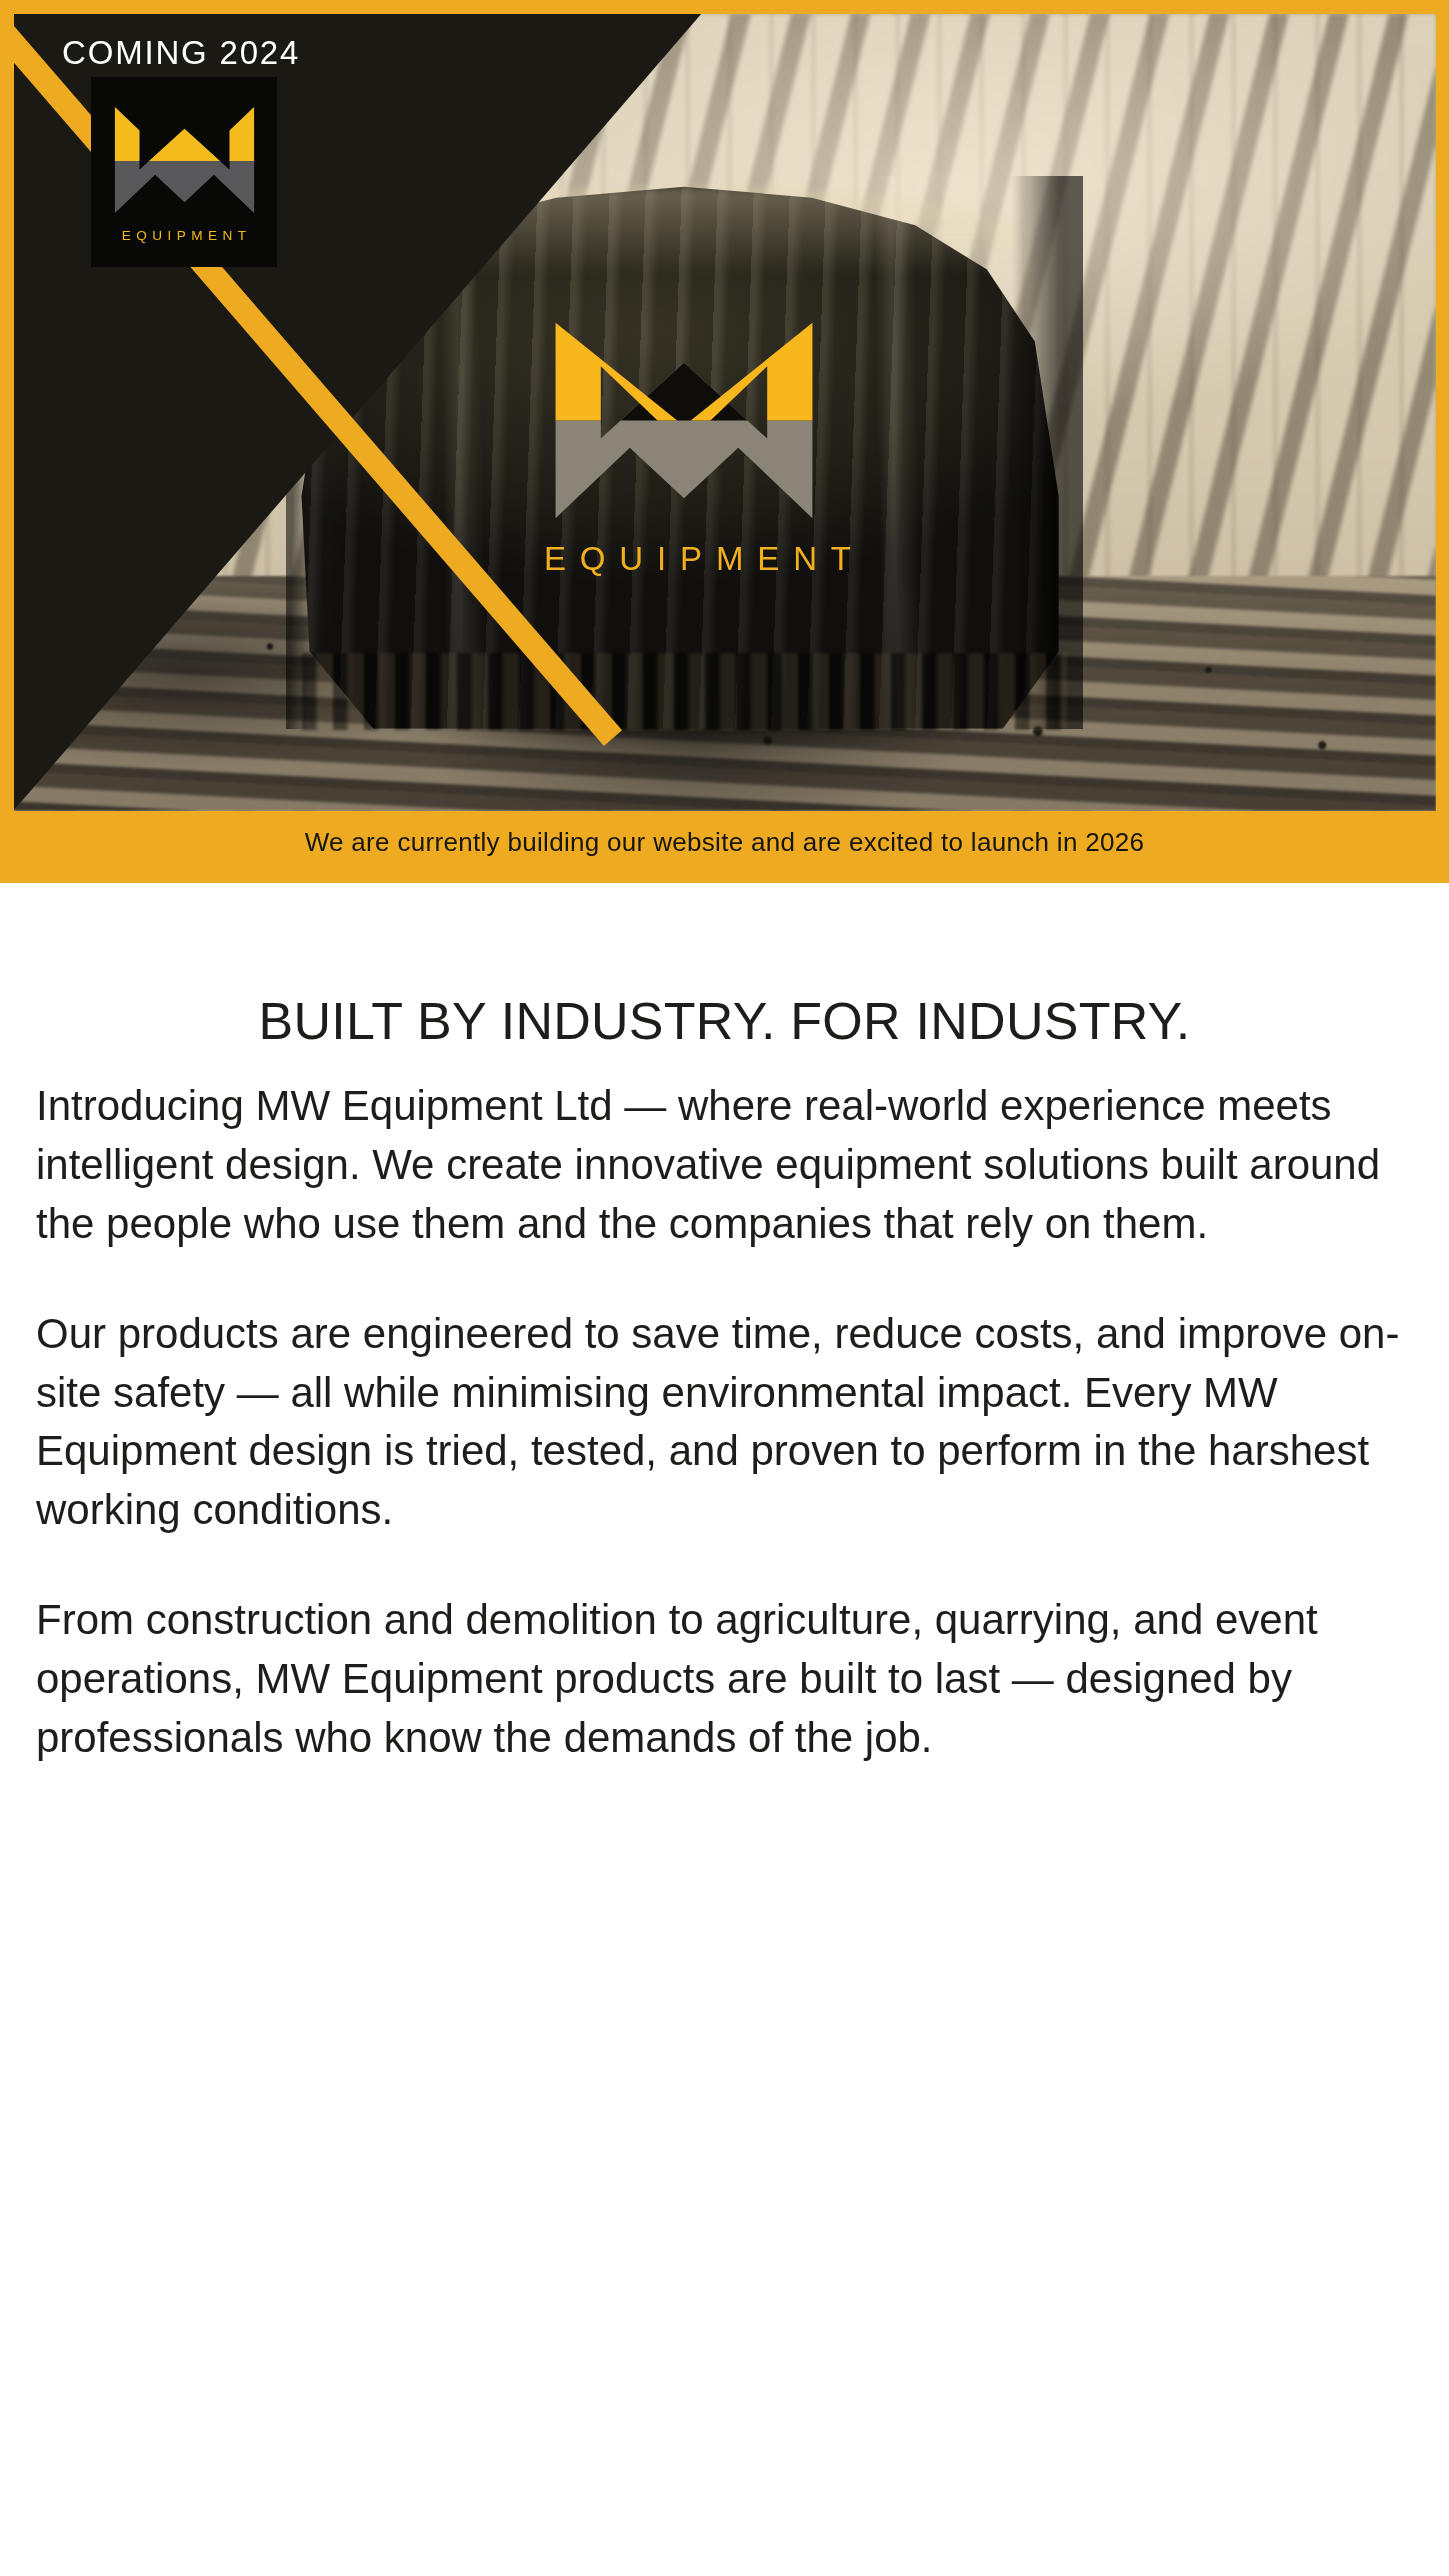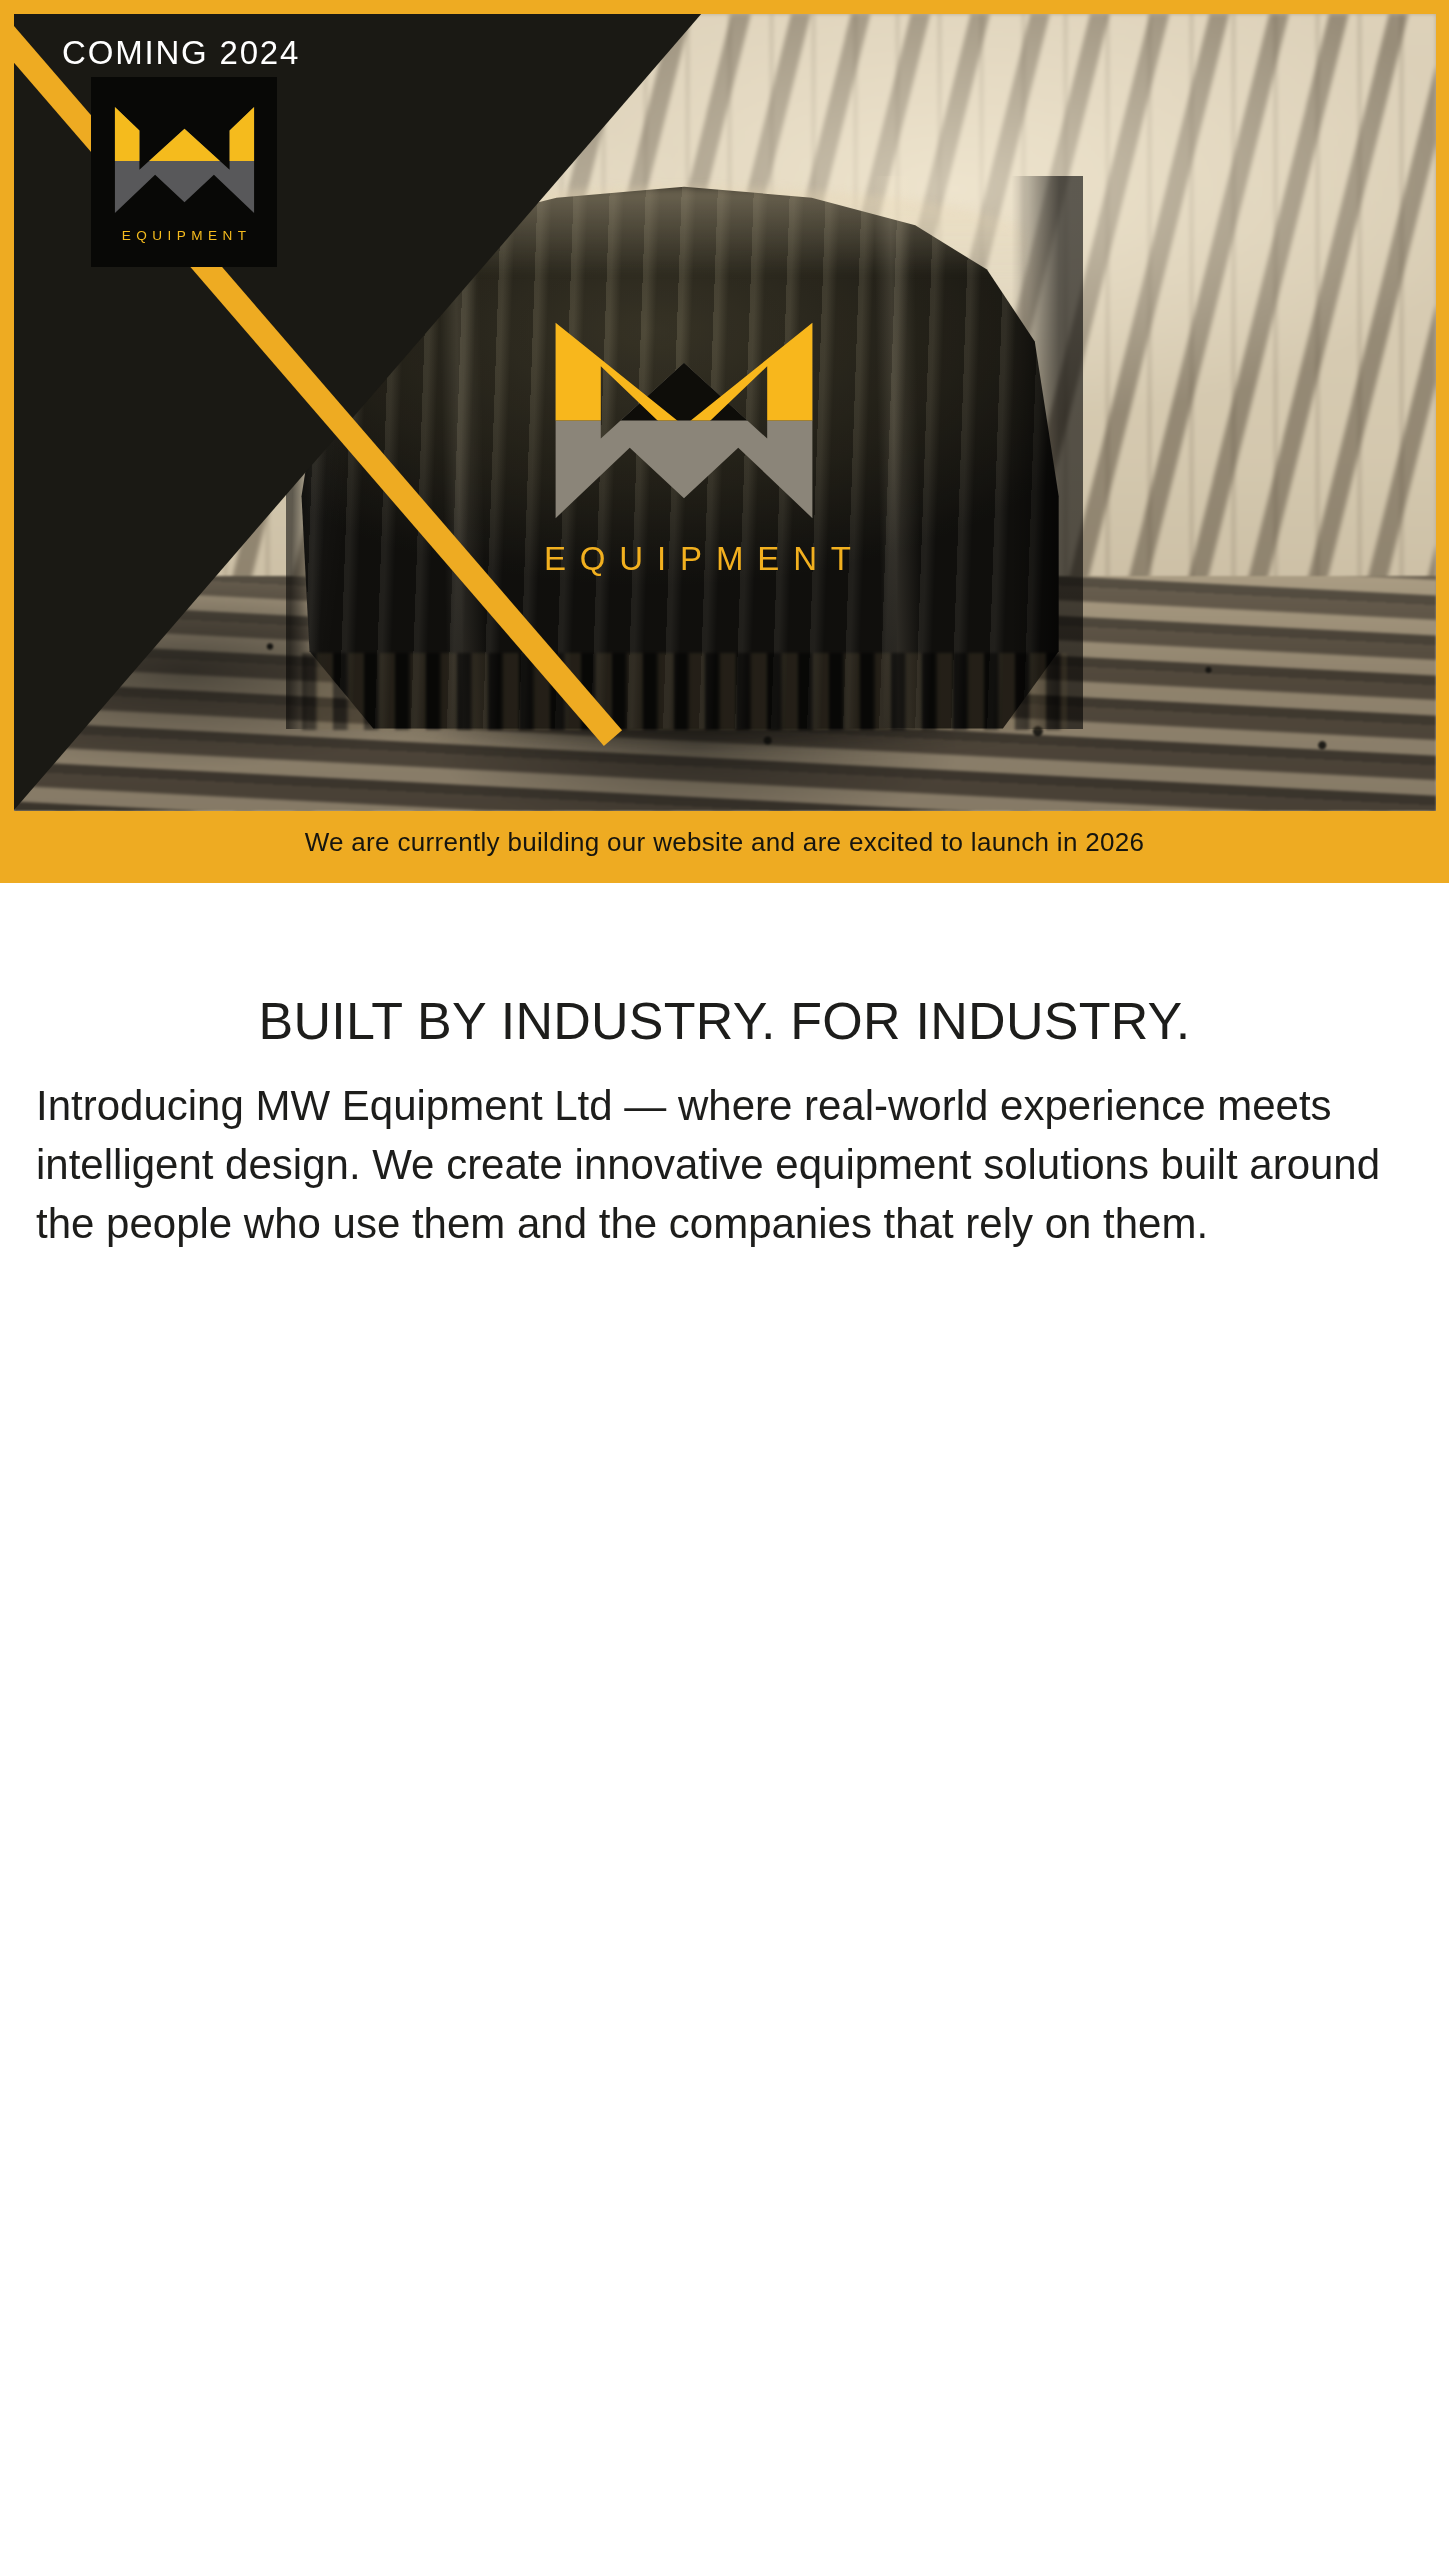--- a/index.html
+++ b/index.html
@@ -337,17 +337,19 @@
   <div class="gold-banner">
     <div class="banner-text">We are currently building our website and are excited to launch in 2026</div>
   </div>
 </section>
 
 <main class="content">
   <h1 class="headline">BUILT BY INDUSTRY. FOR INDUSTRY.</h1>
 
   <div class="body-copy">
     <p>Introducing MW Equipment Ltd — where real-world experience meets intelligent design. We create innovative equipment solutions built around the people who use them and the companies that rely on them.</p>
+    <p>Our products are engineered to save time, reduce costs, and improve on-site safety — all while minimising environmental impact. Every MW Equipment design is tried, tested, and proven to perform in the harshest working conditions.</p>
+    <p>From construction and demolition to agriculture, quarrying, and event operations, MW Equipment products are built to last — designed by professionals who know the demands of the job.</p>
   </div>
 
   <div class="spacer-bottom"></div>
 </main>
 
 
 </body></html>

